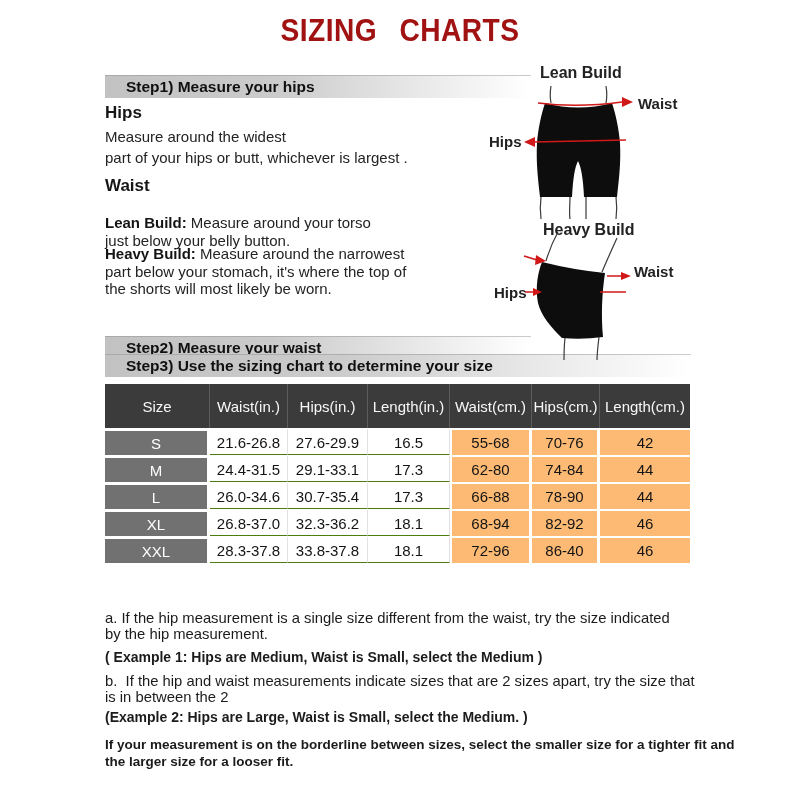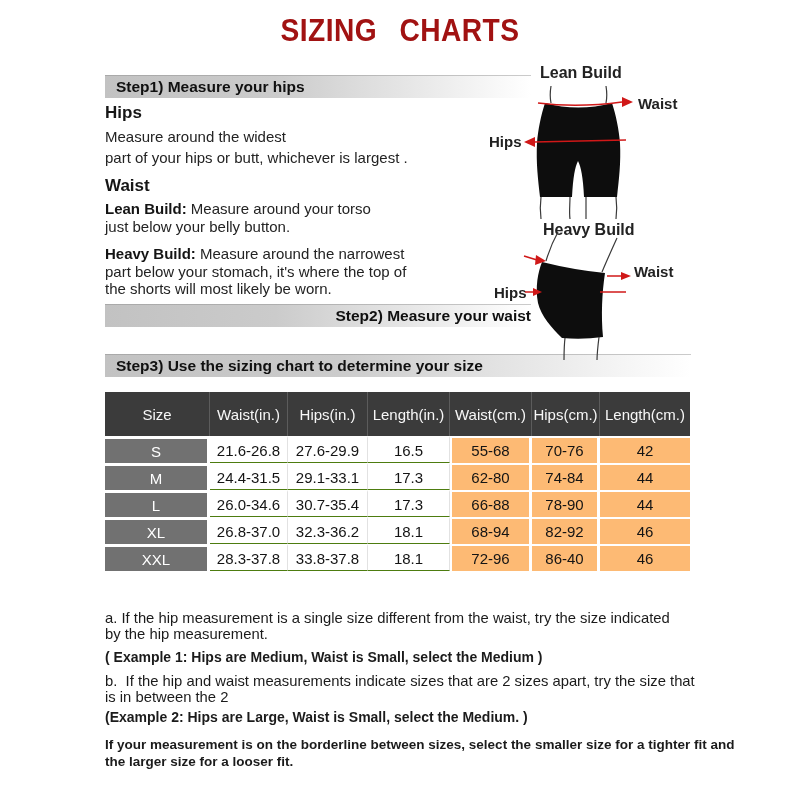--- a/index.html
+++ b/index.html
@@ -6,53 +6,53 @@
   body { font-family:"Liberation Sans", sans-serif; }
   .canvas { position:relative; width:800px; height:800px; background:#ffffff; overflow:hidden; color:#1d1d1d; }
 
   
   .title { position:absolute; top:12px; left:0; width:800px; text-align:center;
            font-size:32px; font-weight:800; color:#a11212; word-spacing:16px;
            transform:scaleX(0.88); letter-spacing:0.5px; }
 
   
   .stepbar { position:absolute; left:105px; height:23px; line-height:23px;
-             font-weight:700; font-size:15.5px; color:#101010; padding-left:11px;
+             font-weight:700; font-size:15.5px; color:#101010; padding-left:21px;
              box-sizing:border-box;
              background:linear-gradient(to right,#c2c2c2 0%,#cbcbcb 40%,#e7e7e7 72%,rgba(250,250,250,0) 100%);
              box-shadow:inset 0 1px 0 rgba(140,140,140,.45); }
   #step1 { top:75px; width:426px; }
-  #step2 { top:304px; width:426px;text-align:right; }
+  #step2 { top:336px; width:426px; }
   #step3 { top:354px; width:586px; }
 
   
   .h2 { position:absolute; left:105px; font-size:17px; font-weight:700; color:#161616; }
   #hips-h  { top:103px; }
   #waist-h { top:176px; }
   .para { position:absolute; left:105px; font-size:15px; color:#232323; }
   #hips-p  { top:127px; line-height:20.5px; white-space:pre; }
-  #lean-p  { top:200px; line-height:18px; width:370px; }
+  #lean-p  { top:214px; line-height:18px; width:370px; }
   #heavy-p { top:245px; line-height:17.5px; width:380px; }
   .blabel { font-weight:700; color:#141414; }
   .btext  { white-space:pre-line; }
 
   
   .dsvg { position:absolute; }
   #lean-svg  { left:480px; top:55px;  width:220px; height:165px; }
   #heavy-svg { left:480px; top:215px; width:220px; height:145px; }
   .dlabel { position:absolute; font-weight:700; color:#222;text-align:center; }
   #lean-title  { left:540px; top:64px;  font-size:16px; }
   #heavy-title { left:543px; top:221px; font-size:16px; }
   #lean-waist  { left:638px; top:95px;  font-size:15px; }
   #lean-hips   { left:489px; top:133px; font-size:15px; }
   #heavy-waist { left:634px; top:263px; font-size:15px; }
   #heavy-hips  { left:494px; top:284px; font-size:15px; }
 
   
-  .table { position:absolute; left:105px; top:392px; width:518px;border-radius:23px; }
+  .table { position:absolute; left:105px; top:384px; width:518px;border-radius:23px; }
   .tr { display:grid; grid-template-columns:105px 78px 80px 82px 82px 68px 90px; }
   .cell { display:flex; align-items:center; justify-content:center;
           box-sizing:border-box; font-size:15px; }
   .thead .cell { height:44px; background:#3b3b3b; color:#f7f7f7;
                  border-right:1px solid #5c5c5c; }
   .thead .cell:last-child { border-right:none; }
   .trow .cell { height:27px; }
   .scell { background:#717171; color:#ffffff; border-top:3px solid #fff; border-right:3px solid #fff; }
   .wcell { background:#ffffff; color:#141414; border-top:2px solid #fff;
            border-bottom:1px solid #4d7c0f; border-right:1px solid #e2e2e2; }

